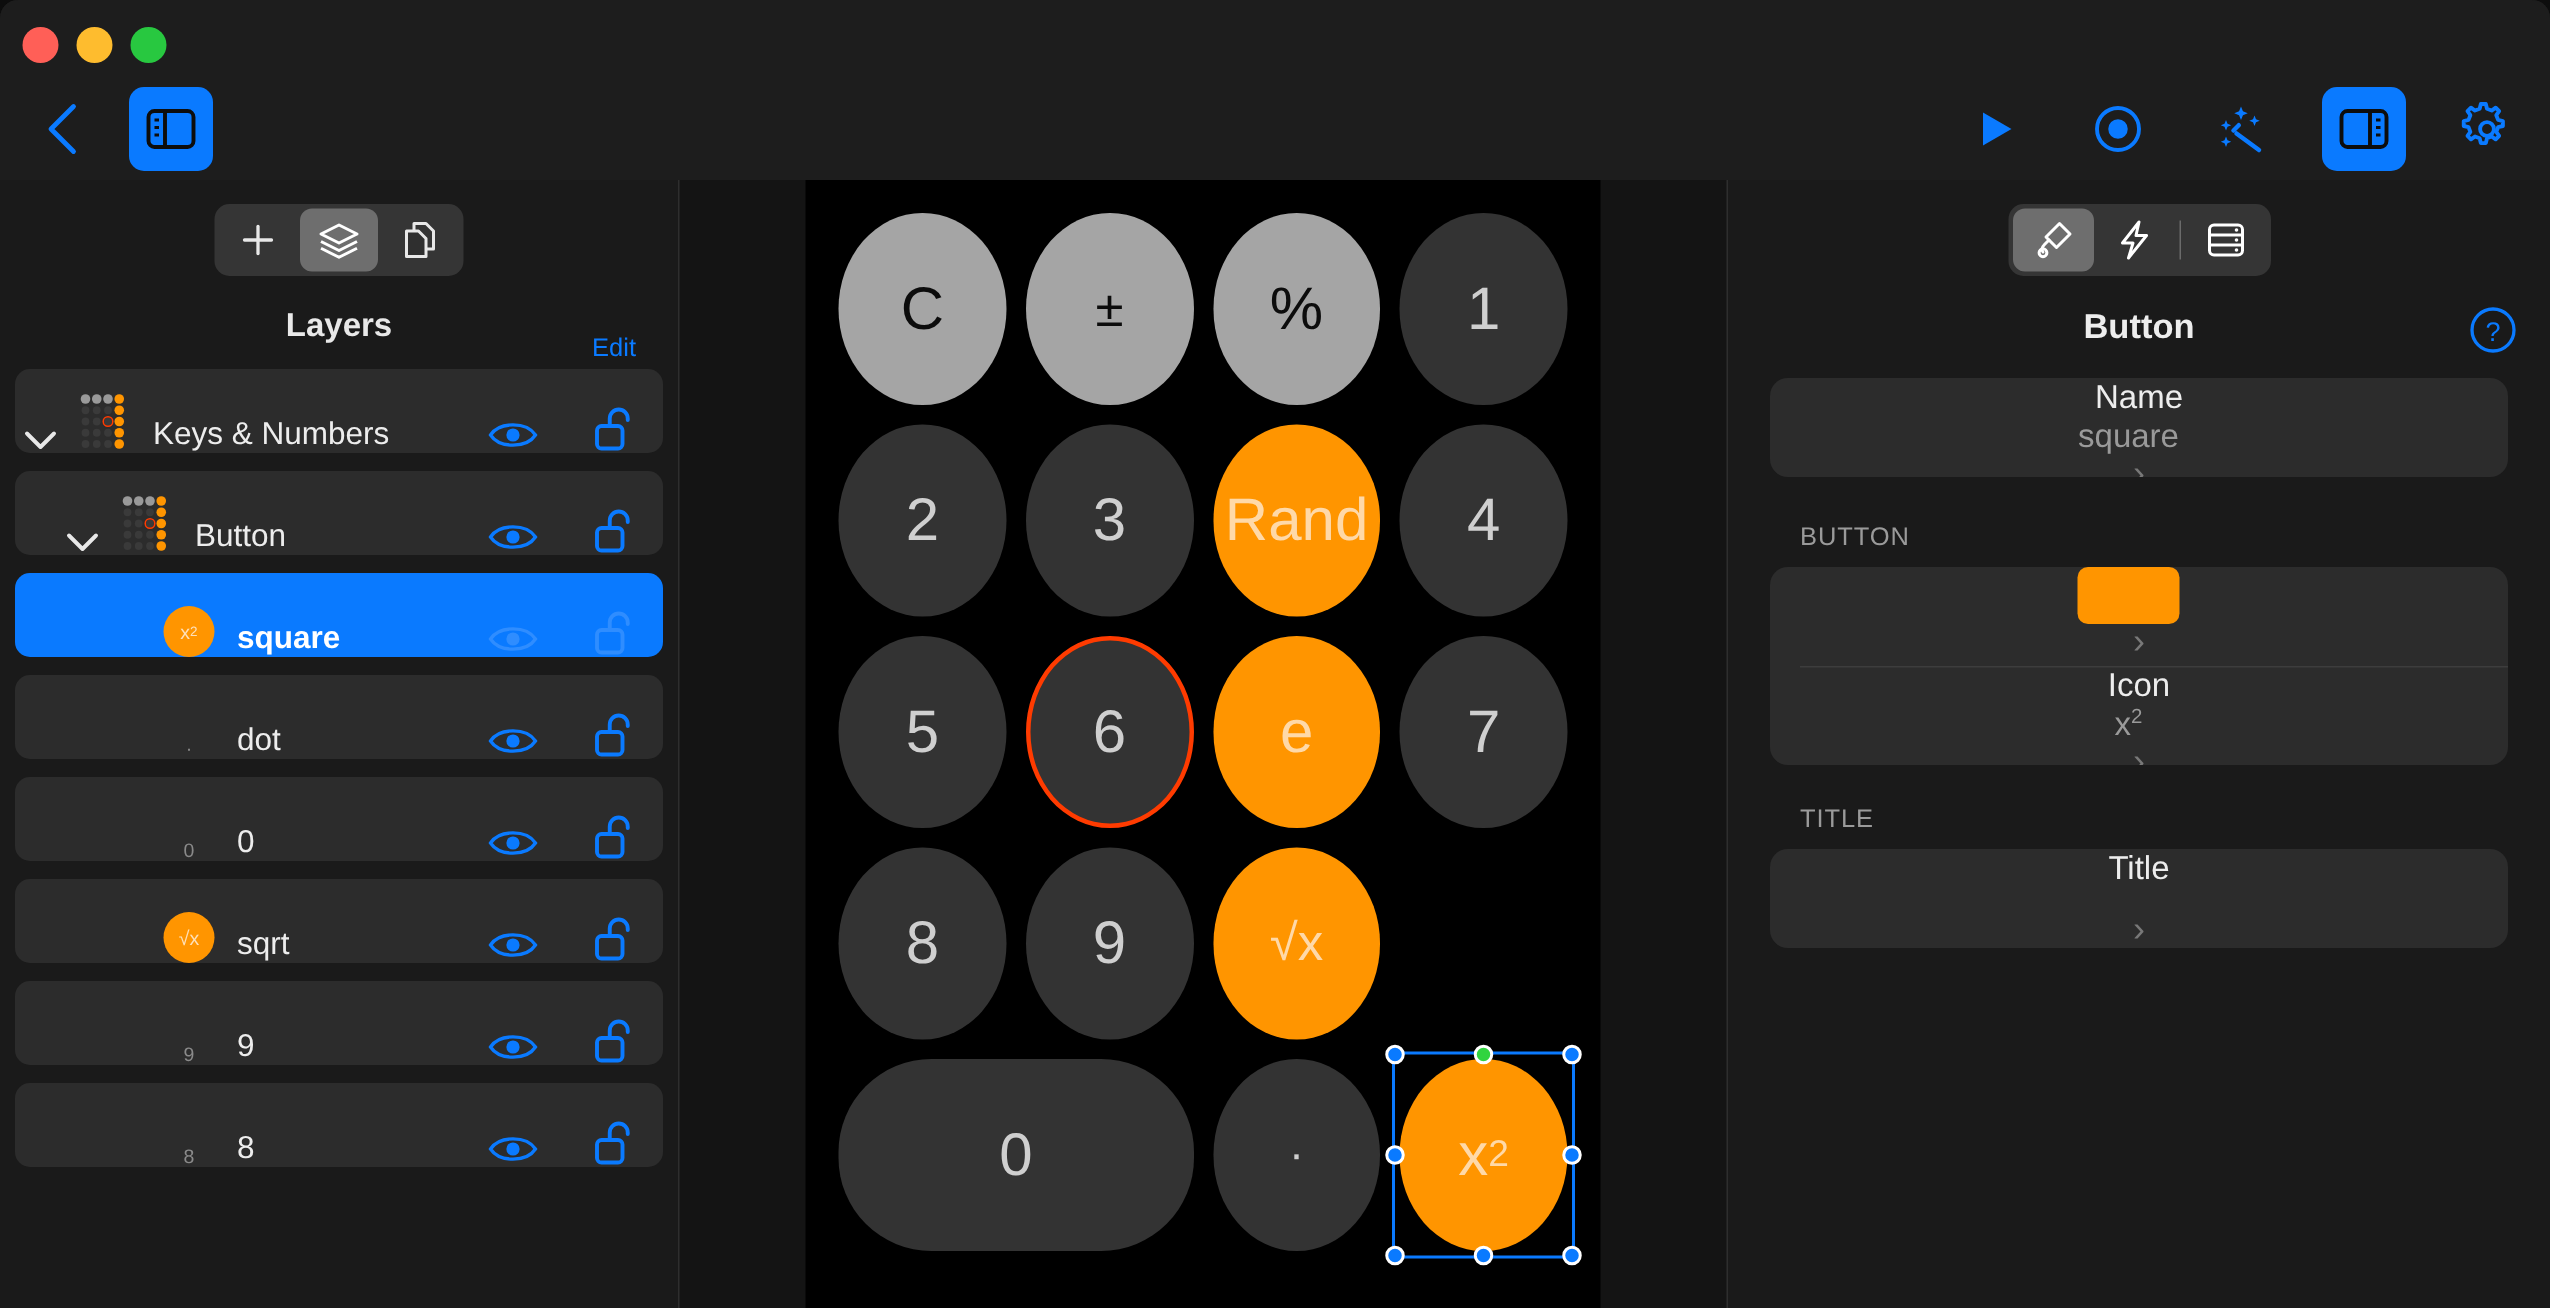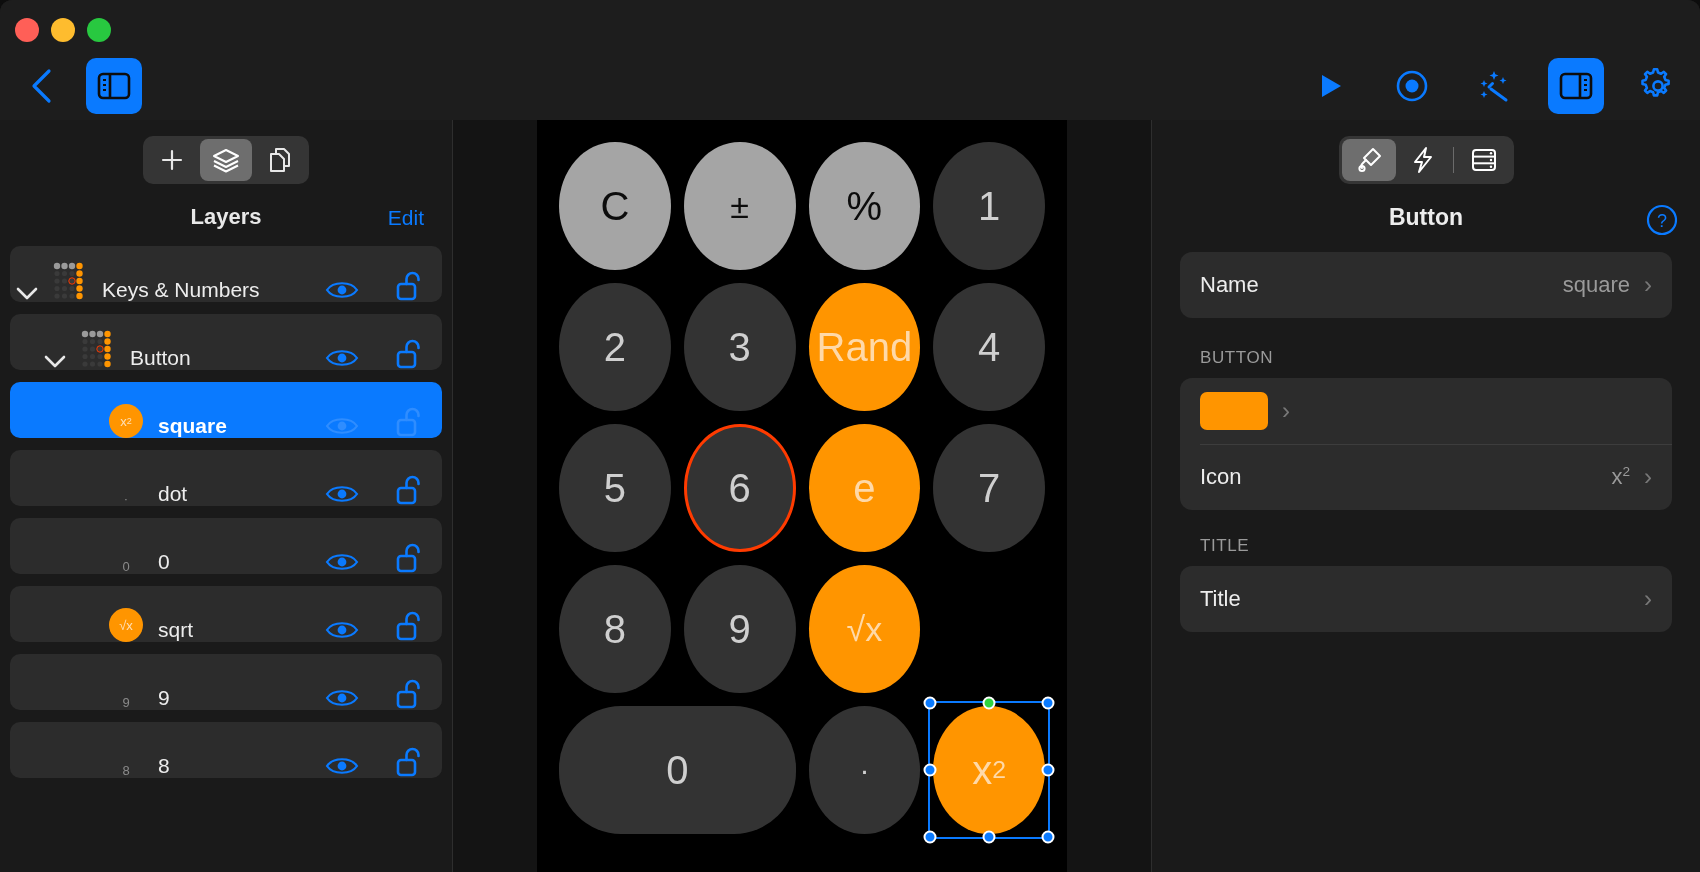--- a/index.html
+++ b/index.html
@@ -72,22 +72,22 @@
   .seg-item.active { background: #6e6e6e; }
 
   .layers-head {
     position: relative; height: 48px; margin-top: 14px;
   }
   .layers-title {
     position: absolute; left: 0; right: 0; text-align: center;
     font-size: 22px; font-weight: bold; color: #e8e8e8; top: 6px;
   }
   .edit-link {
-    position: absolute; right: 28px; top: 8px;
-    font-size: 21px; color: #0a7aff; cursor: pointer;
+    position: absolute; right: 28px; top: 24px;
+    font-size: 17px; color: #0a7aff; cursor: pointer;
   }
 
   .layer-list { padding: 0 10px; }
   .layer-row {
     position: relative;
     height: 56px; margin-bottom: 12px;
     background: #2c2c2c; border-radius: 10px;
     display: flex; align-items: flex-end;
   }
   .layer-row.selected { background: #0a7aff; }
@@ -177,21 +177,21 @@
   .insp-title {
     position: absolute; left: 0; right: 0; text-align: center;
     top: 4px; font-size: 23px; font-weight: bold; color: #ededed;
   }
   .help-btn { position: absolute; right: 22px; top: 4px; cursor: pointer; }
 
   .insp-body { padding: 0 28px; }
   .group { background: #2c2c2c; border-radius: 12px; overflow: hidden; }
   .prop-row {
     position: relative; height: 66px;
-    display: flex; align-items: center; padding: 0 20px;
+    display: flex; align-items: center; padding: 0 20px; flex-direction: column;
   }
   .prop-row + .prop-row::before {
     content: ""; position: absolute; left: 20px; right: 0; top: 0;
     height: 1px; background: #3d3d3d;
   }
   .prop-label { font-size: 22px; color: #ededed; flex: 1; }
   .prop-value { font-size: 22px; color: #9a9a9a; margin-right: 14px; }
   .prop-value .sup { font-size: 0.62em; vertical-align: super; line-height: 0; }
   .chev-r { color: #787878; font-size: 24px; line-height: 1; }
   .swatch {

